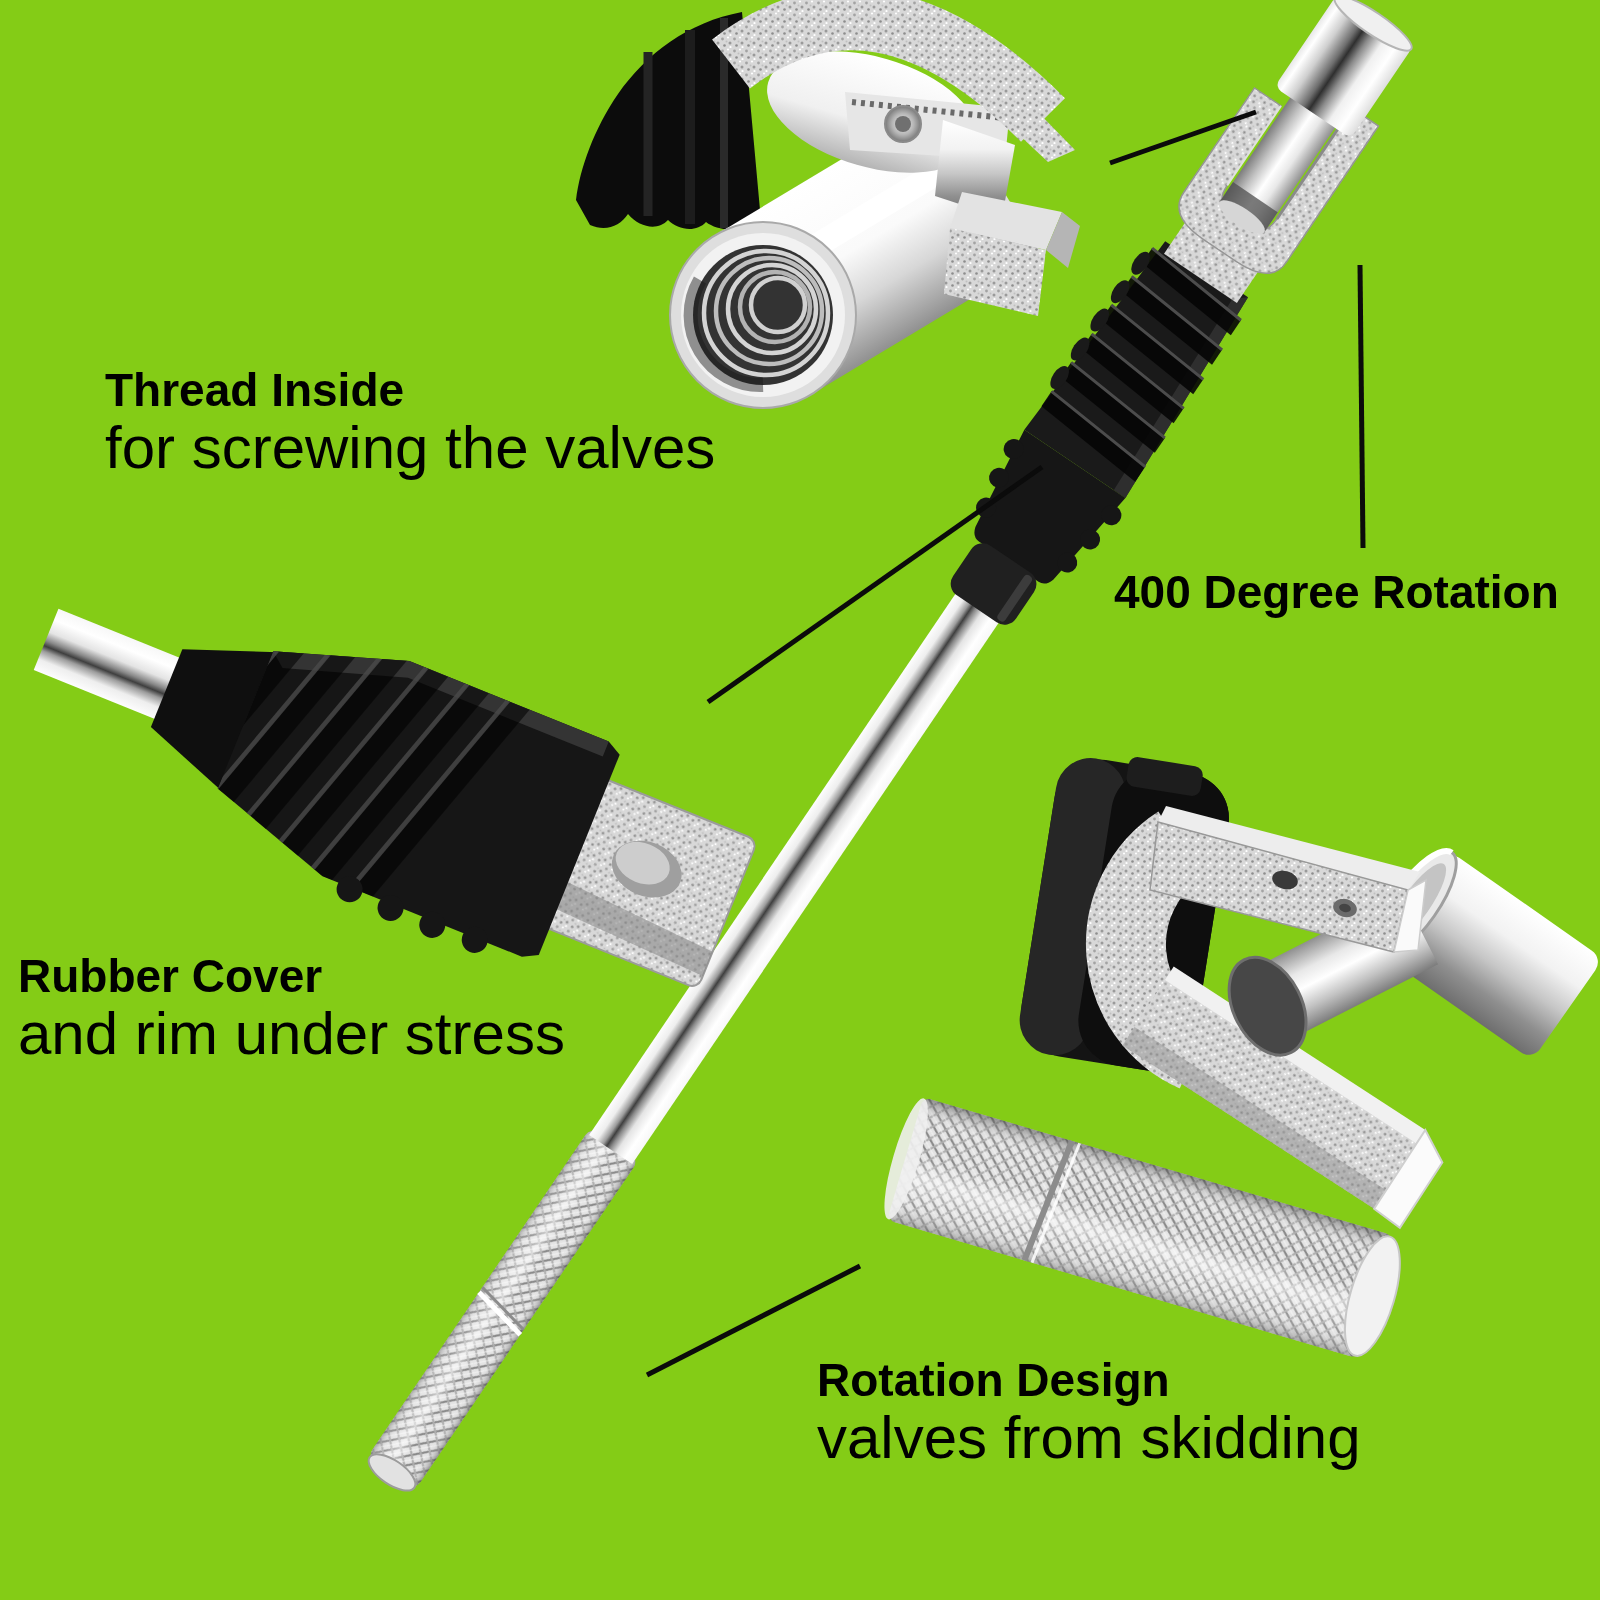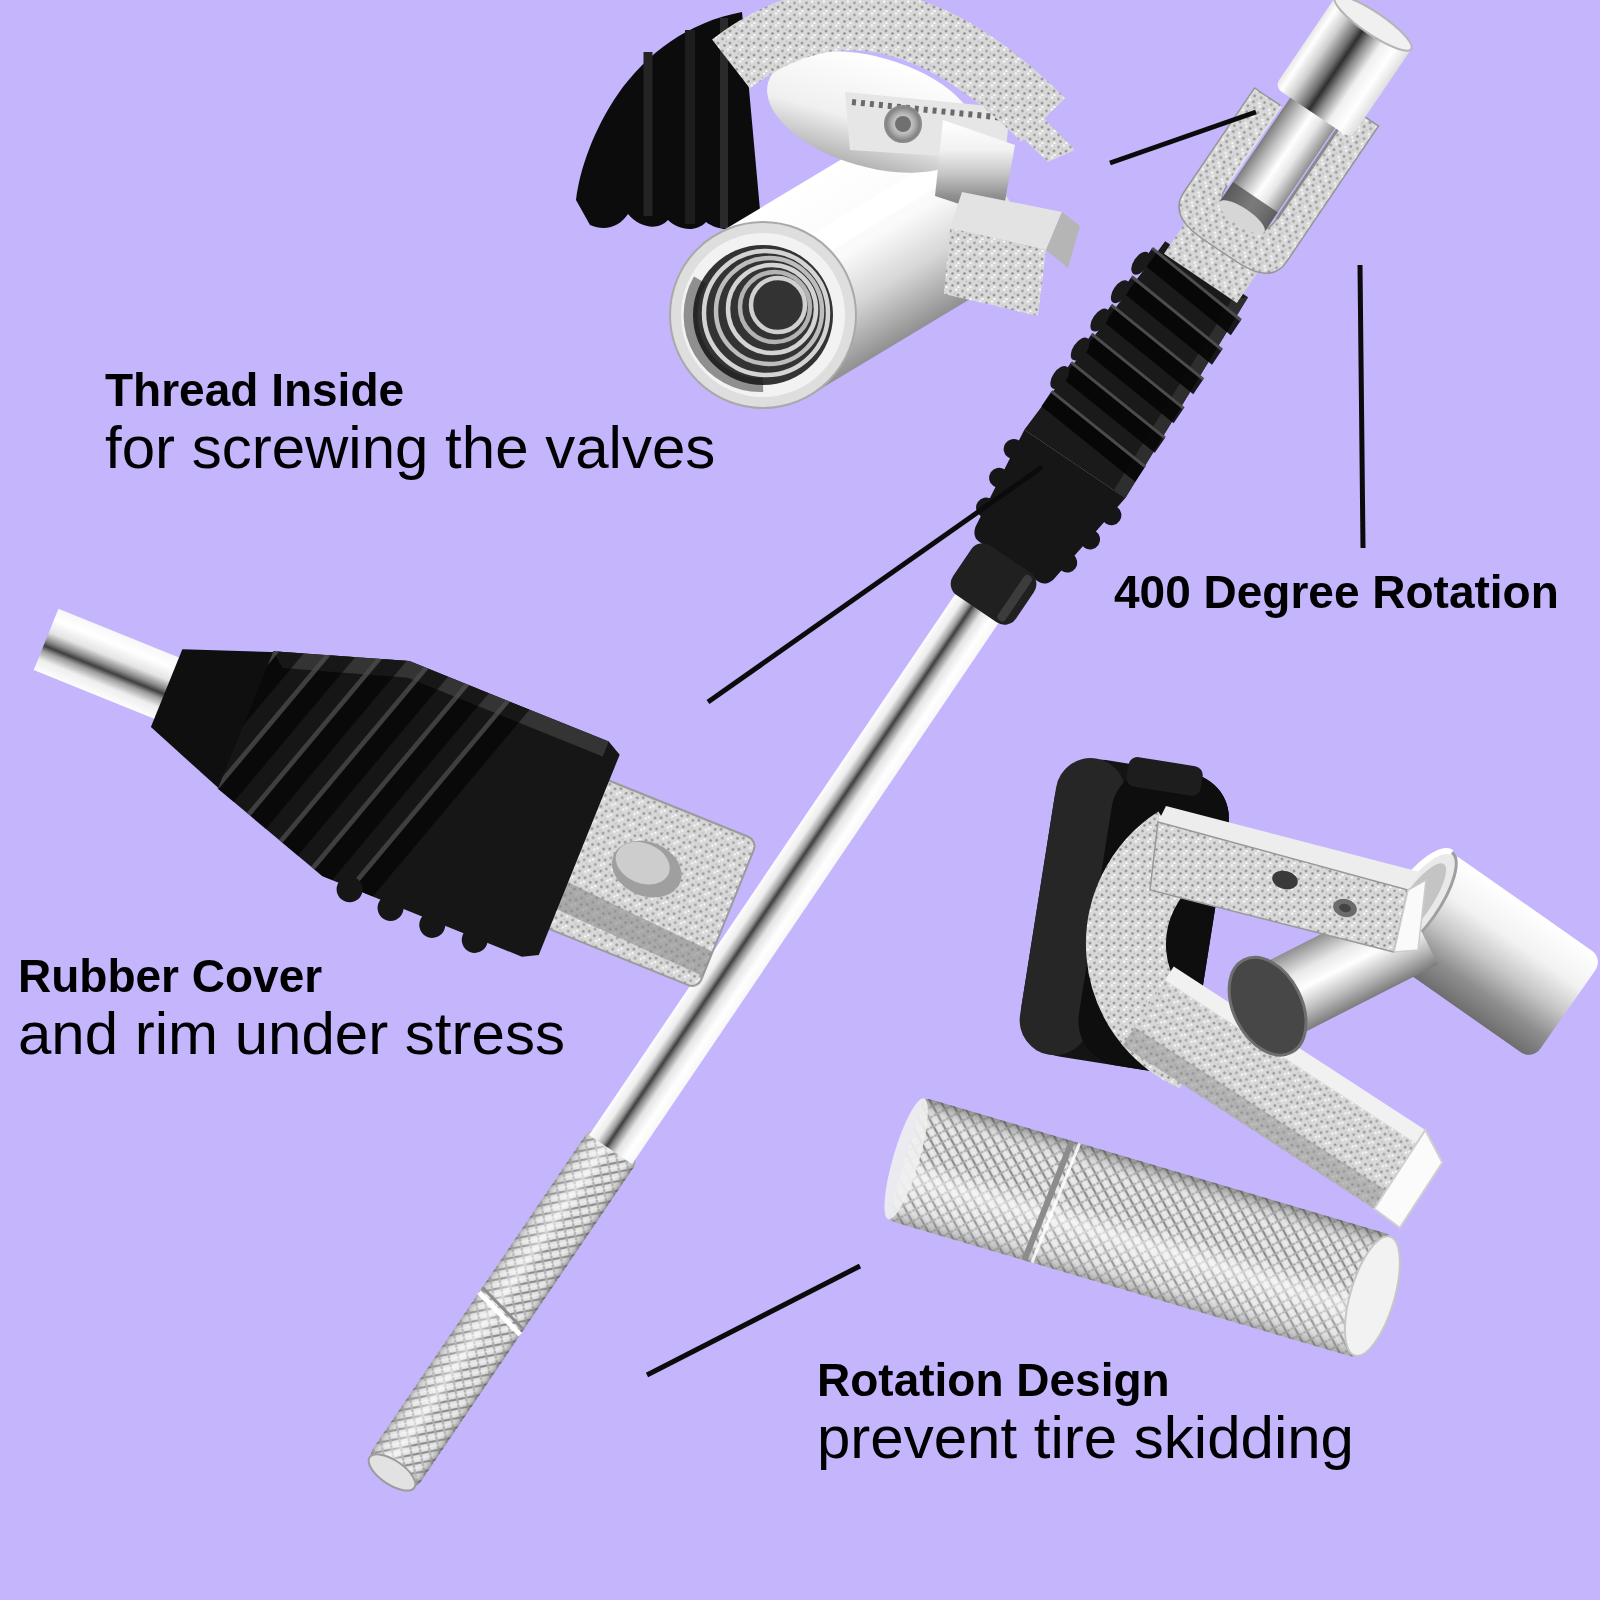--- a/index.html
+++ b/index.html
@@ -1,16 +1,16 @@
 <!DOCTYPE html>
 <html><head>
 <meta charset="utf-8">
 <style>
   html,body{margin:0;padding:0;background:#ffffff;}
-  .canvas{position:relative;width:1600px;height:1600px;background:#c4b5fd;overflow:hidden;
+  .canvas{position:relative;width:1600px;height:1600px;background:#84cc16;overflow:hidden;
           font-family:"Liberation Sans",sans-serif;}
   .art{position:absolute;left:0;top:0;width:1600px;height:1600px;}
   .callout{position:absolute;color:#000;}
   .co-title{font-weight:700;font-size:46px;line-height:56px;white-space:nowrap;color:#000;}
   .co-line{font-weight:400;font-size:60px;line-height:60px;white-space:nowrap;color:#000;}
   #co-thread{left:105px;top:362px;}
   #co-rotation{left:1114px;top:564px;}
   #co-rubber{left:18px;top:948px;}
   #co-frosting{left:817px;top:1352px;}
 </style>
@@ -268,16 +268,16 @@
     <div class="co-title">400 Degree Rotation</div>
   </div>
 
   <div class="callout" id="co-rubber">
     <div class="co-title">Rubber Cover</div>
     <div class="co-line">and rim under stress</div>
   </div>
 
   <div class="callout" id="co-frosting">
     <div class="co-title">Rotation Design</div>
-    <div class="co-line">prevent tire skidding</div>
+    <div class="co-line">valves from skidding</div>
   </div>
 
 </div>
 
 </body></html>

